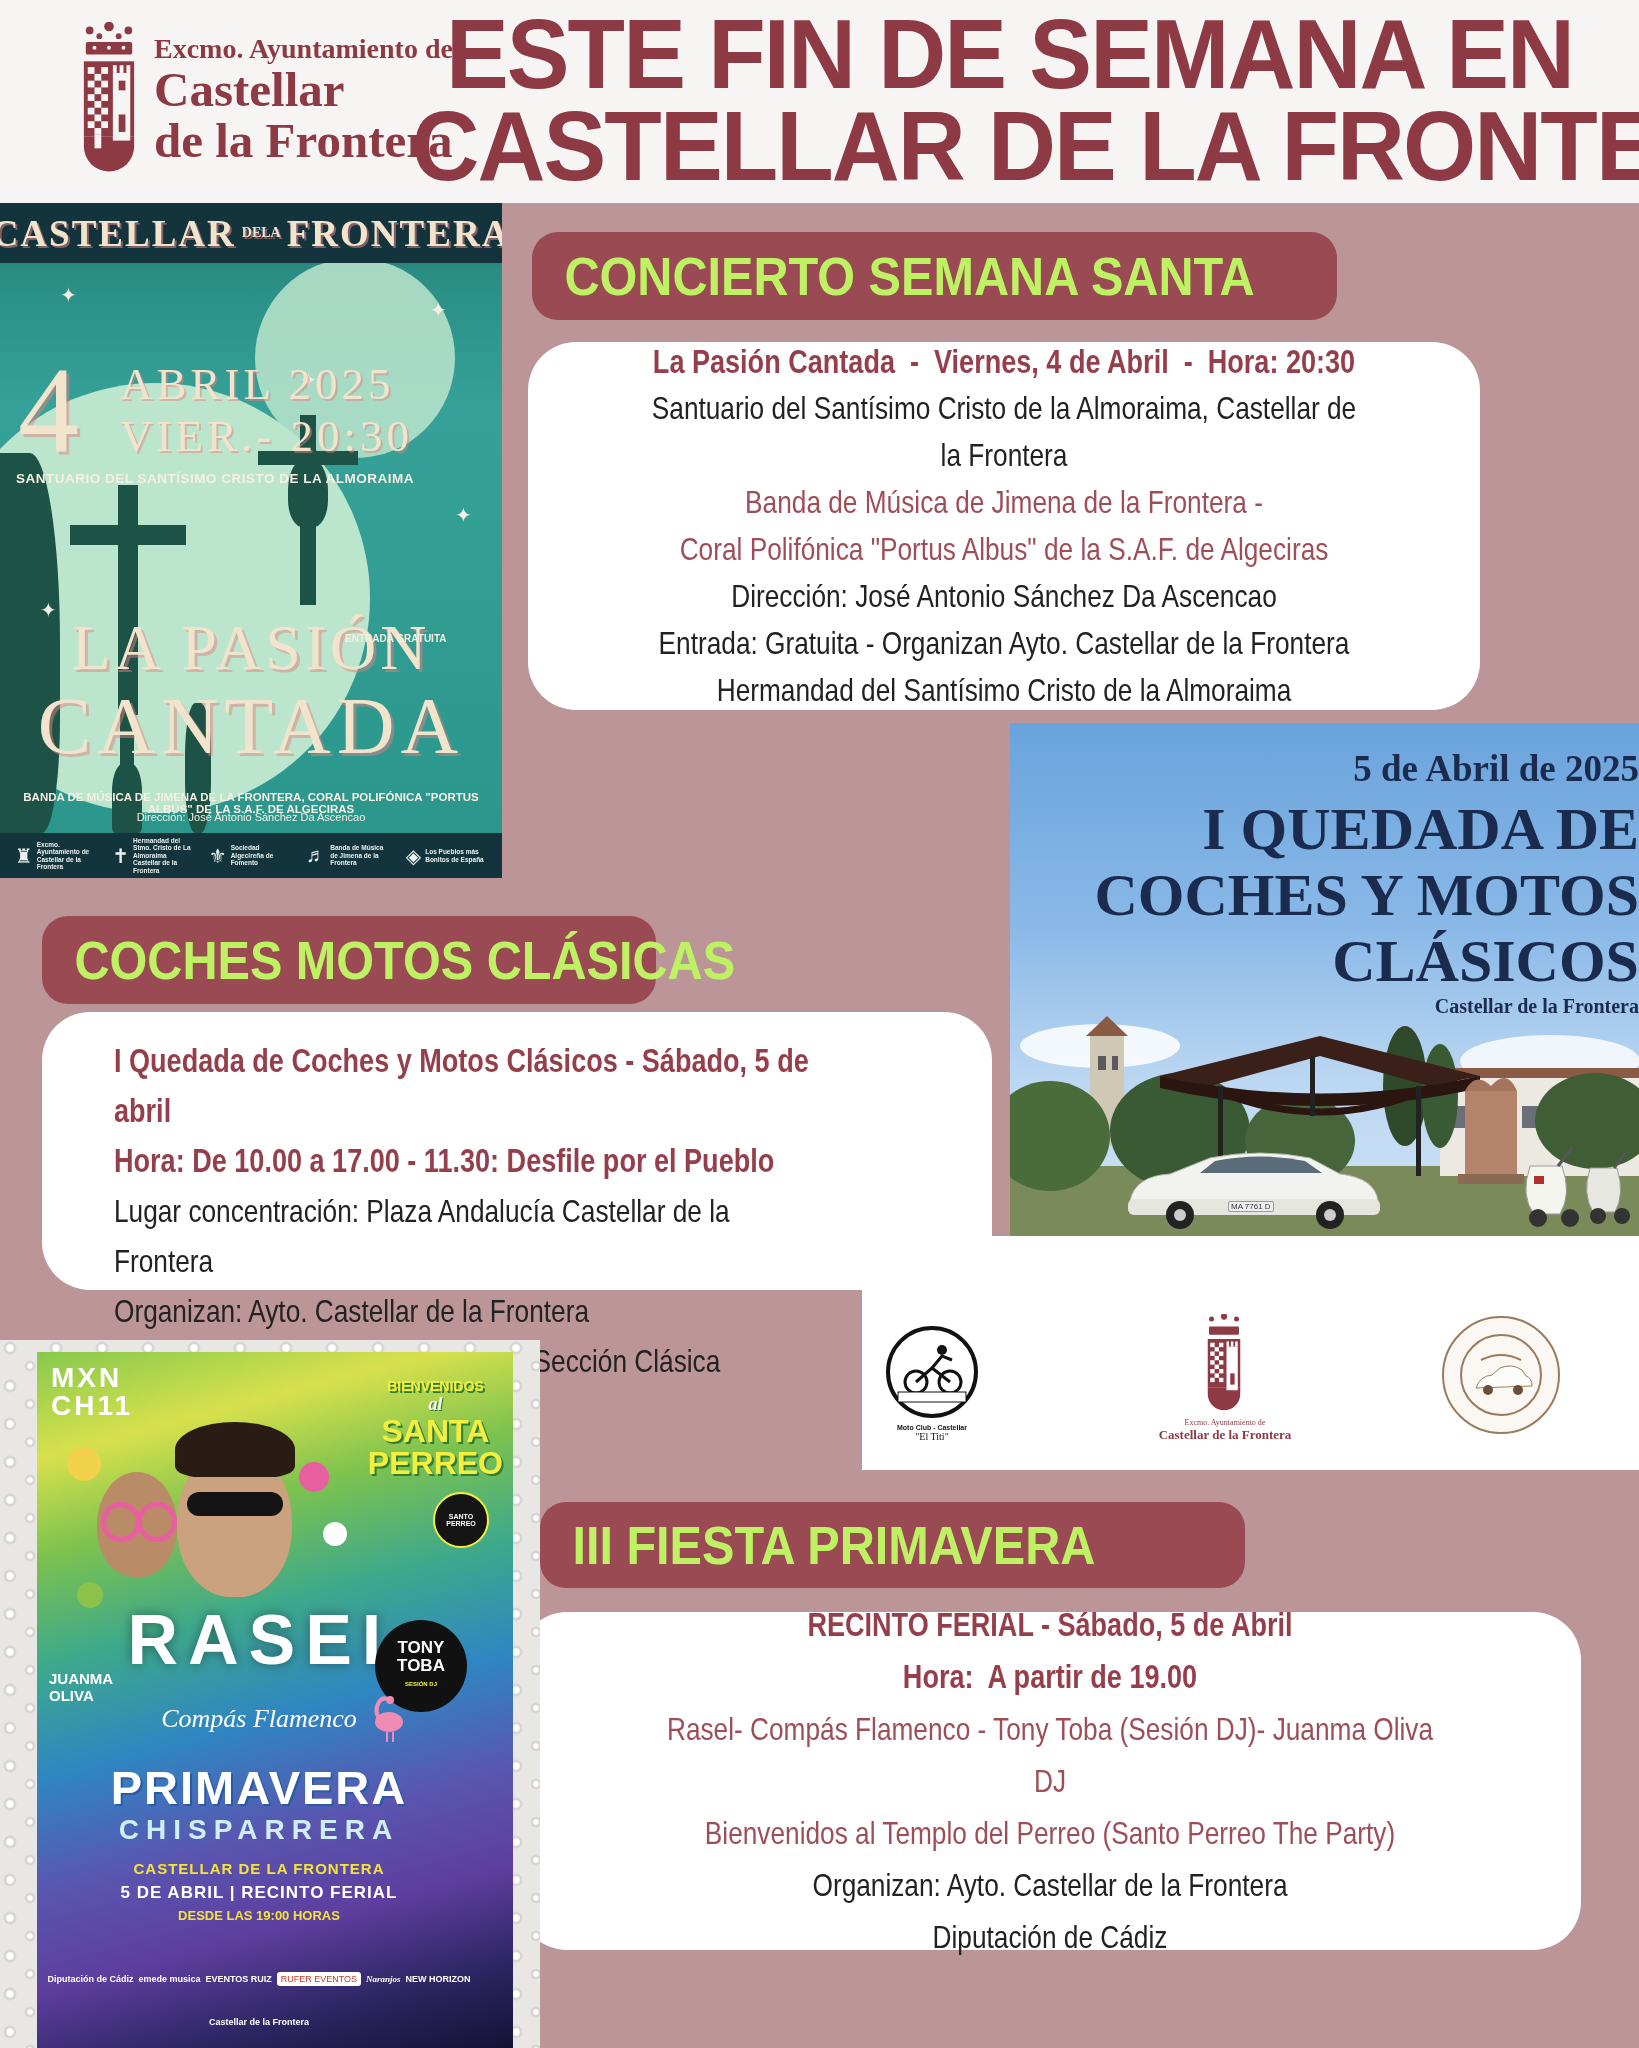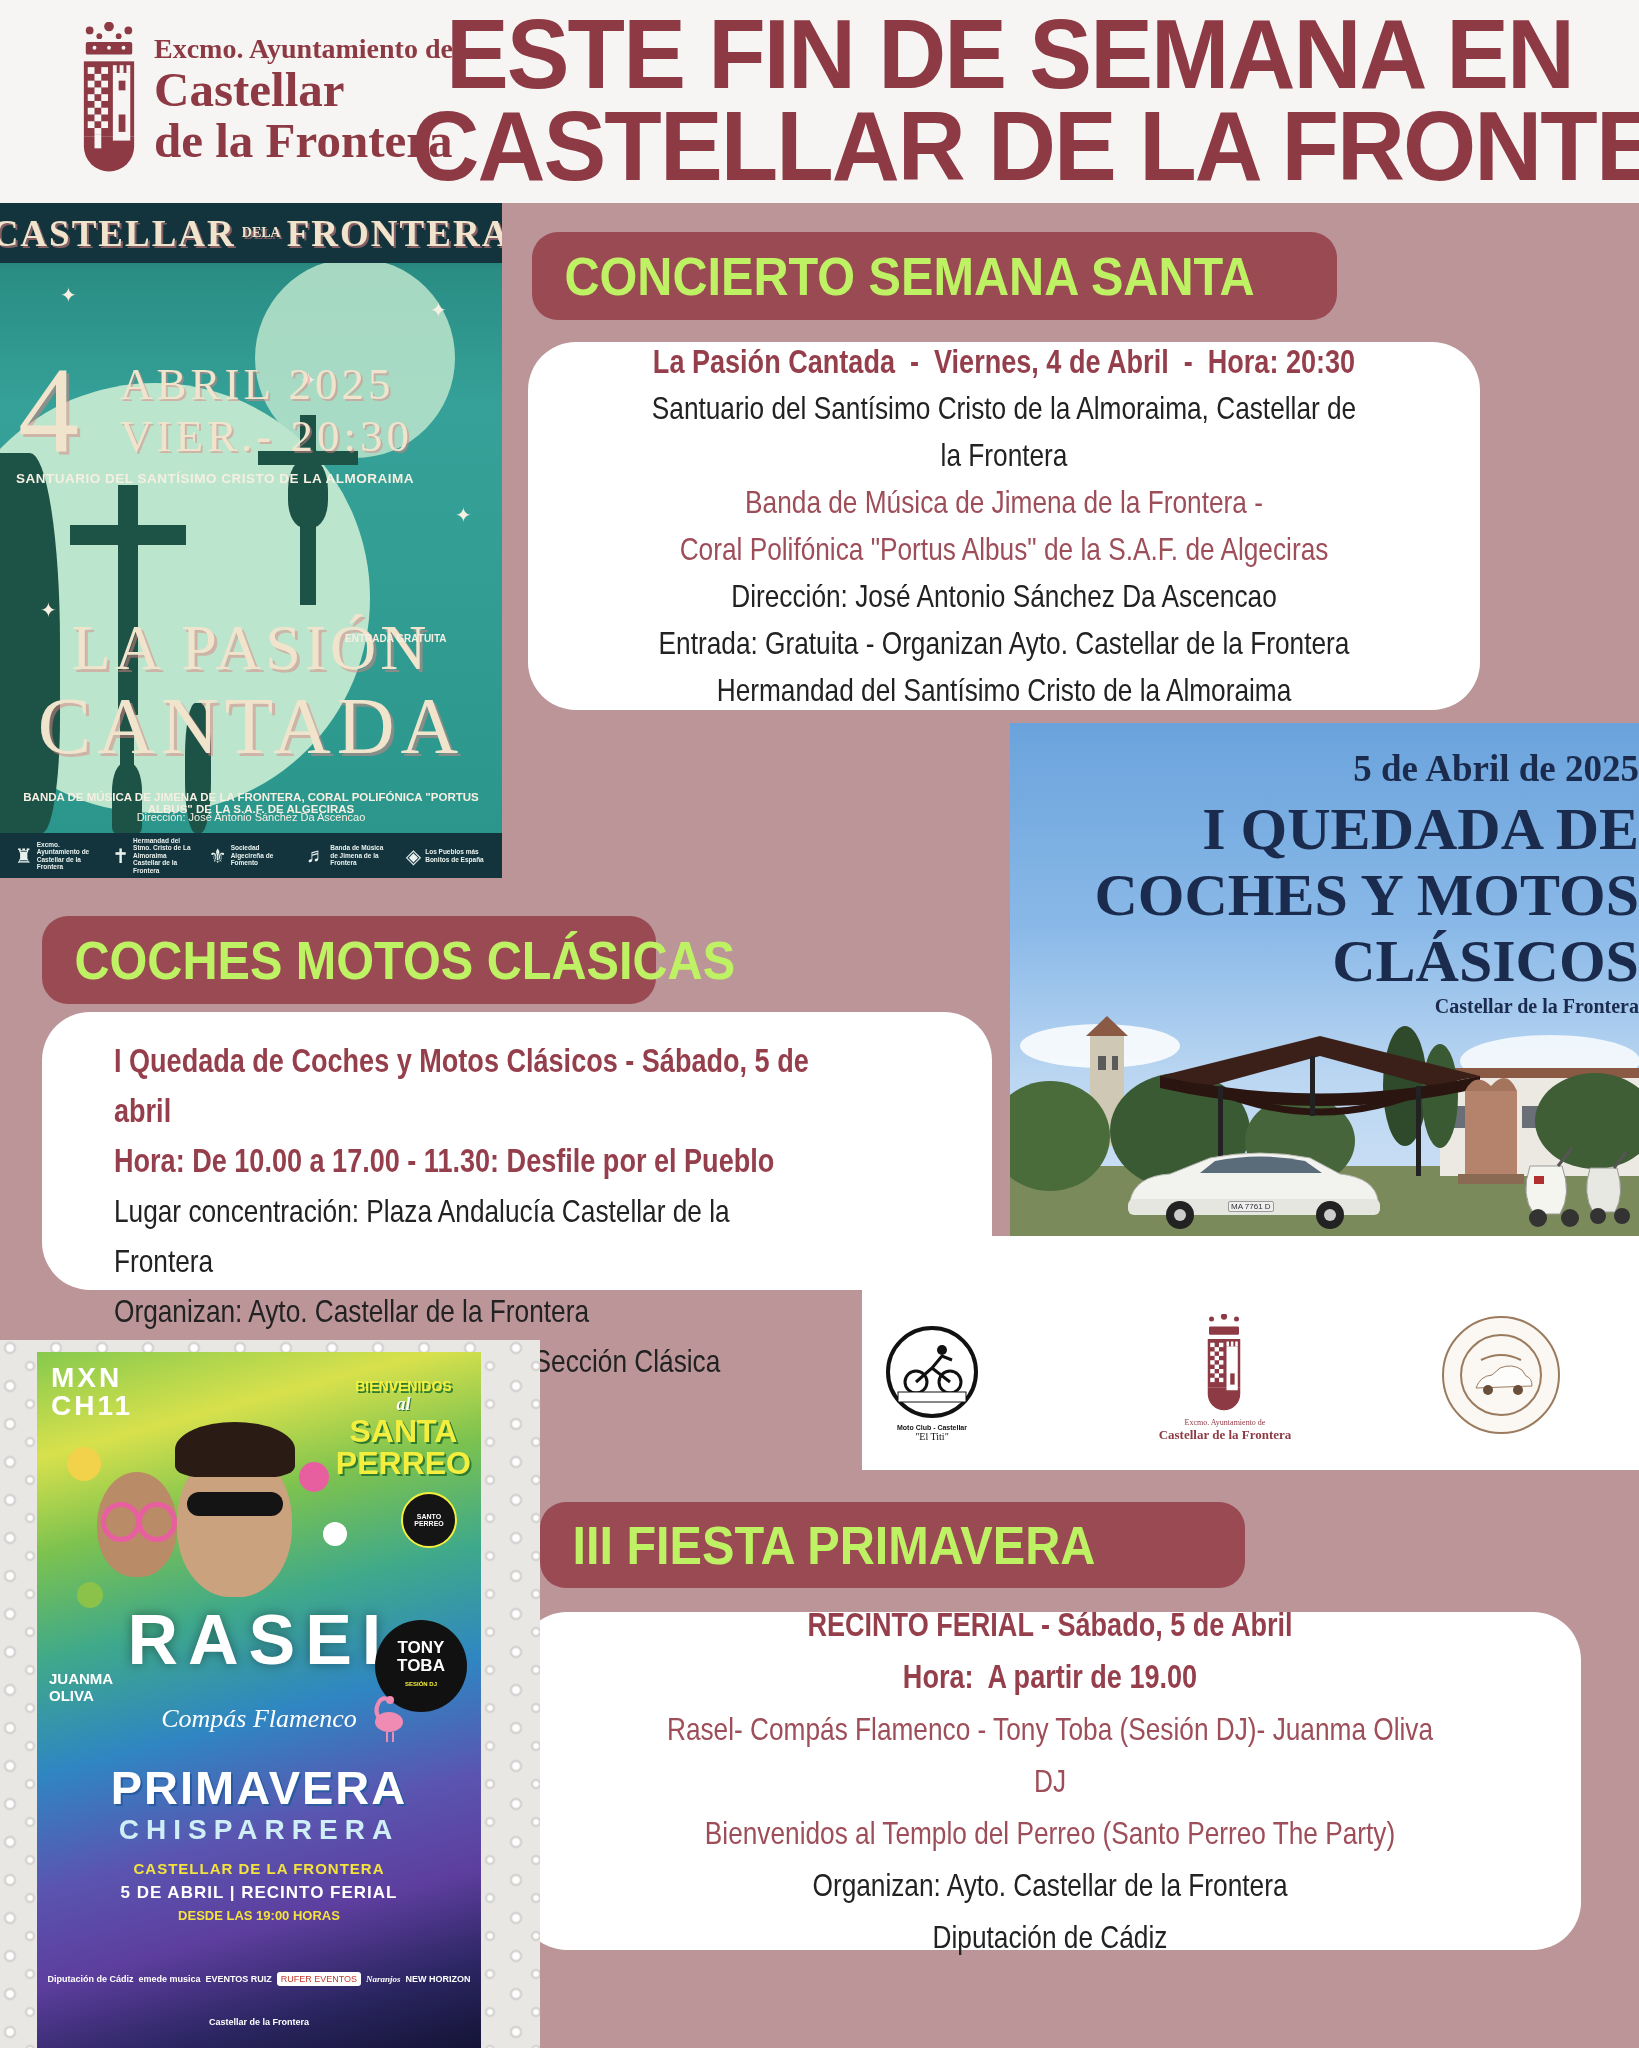--- a/index.html
+++ b/index.html
@@ -98,21 +98,21 @@
   .sepia{left:580px;top:80px;width:118px;height:118px;border-radius:50%;
          border:2px solid #9b7b5e;box-sizing:border-box;background:#fbf7f2;
          display:flex;align-items:center;justify-content:center;}
 
   
   .droplet{left:0;top:1340px;width:540px;height:708px;background-color:#e9e7e4;
     background-image:radial-gradient(circle at 10px 8px,rgba(255,255,255,.95) 3px,rgba(160,160,160,.35) 5px,transparent 7px),
                      radial-gradient(circle at 30px 26px,rgba(255,255,255,.9) 2px,rgba(150,150,150,.3) 4px,transparent 6px);
     background-size:46px 38px;}
   .poster3{left:37px;top:1352px;width:444px;height:696px;overflow:hidden;
-    background:linear-gradient(165deg,#86c94e 0%,#d8e14c 13%,#7cc24f 25%,#3fa98a 38%,#2f86c2 52%,#5a55b0 66%,#5d3e9e 78%,#2a2560 90%,#141335 100%);}
+    background:linear-gradient(165deg,#86c94e 0%,#d8e14c 13%,#7cc24f 25%,#3fa98a 38%,#2f86c2 52%,#5a55b0 66%,#5d3e9e 78%,#2a2560 90%,#141335 100%);padding-left:32px;}
   .p3-brand{left:14px;top:12px;color:#fff;font-weight:bold;font-size:28px;line-height:28px;letter-spacing:3px;}
   .p3-templo{right:10px;top:14px;text-align:center;color:#f4ef3e;font-weight:bold;
              text-shadow:2px 2px 0 #2e7d32;}
   .p3-templo .s1{font-size:14px;display:block;margin-top:12px;}
   .p3-templo .al{font-size:18px;display:block;color:#fff;font-family:"Liberation Serif",serif;font-style:italic;text-shadow:1px 1px 0 #2e7d32;}
   .p3-templo .s2{font-size:32px;line-height:32px;display:block;}
   .p3-badge{right:24px;top:140px;width:52px;height:52px;border-radius:50%;background:#151515;
             color:#fff;font-size:7px;font-weight:bold;display:flex;align-items:center;
             justify-content:center;text-align:center;border:2px solid #f4ef3e;}
   .face{border-radius:50% 50% 46% 46%;}

